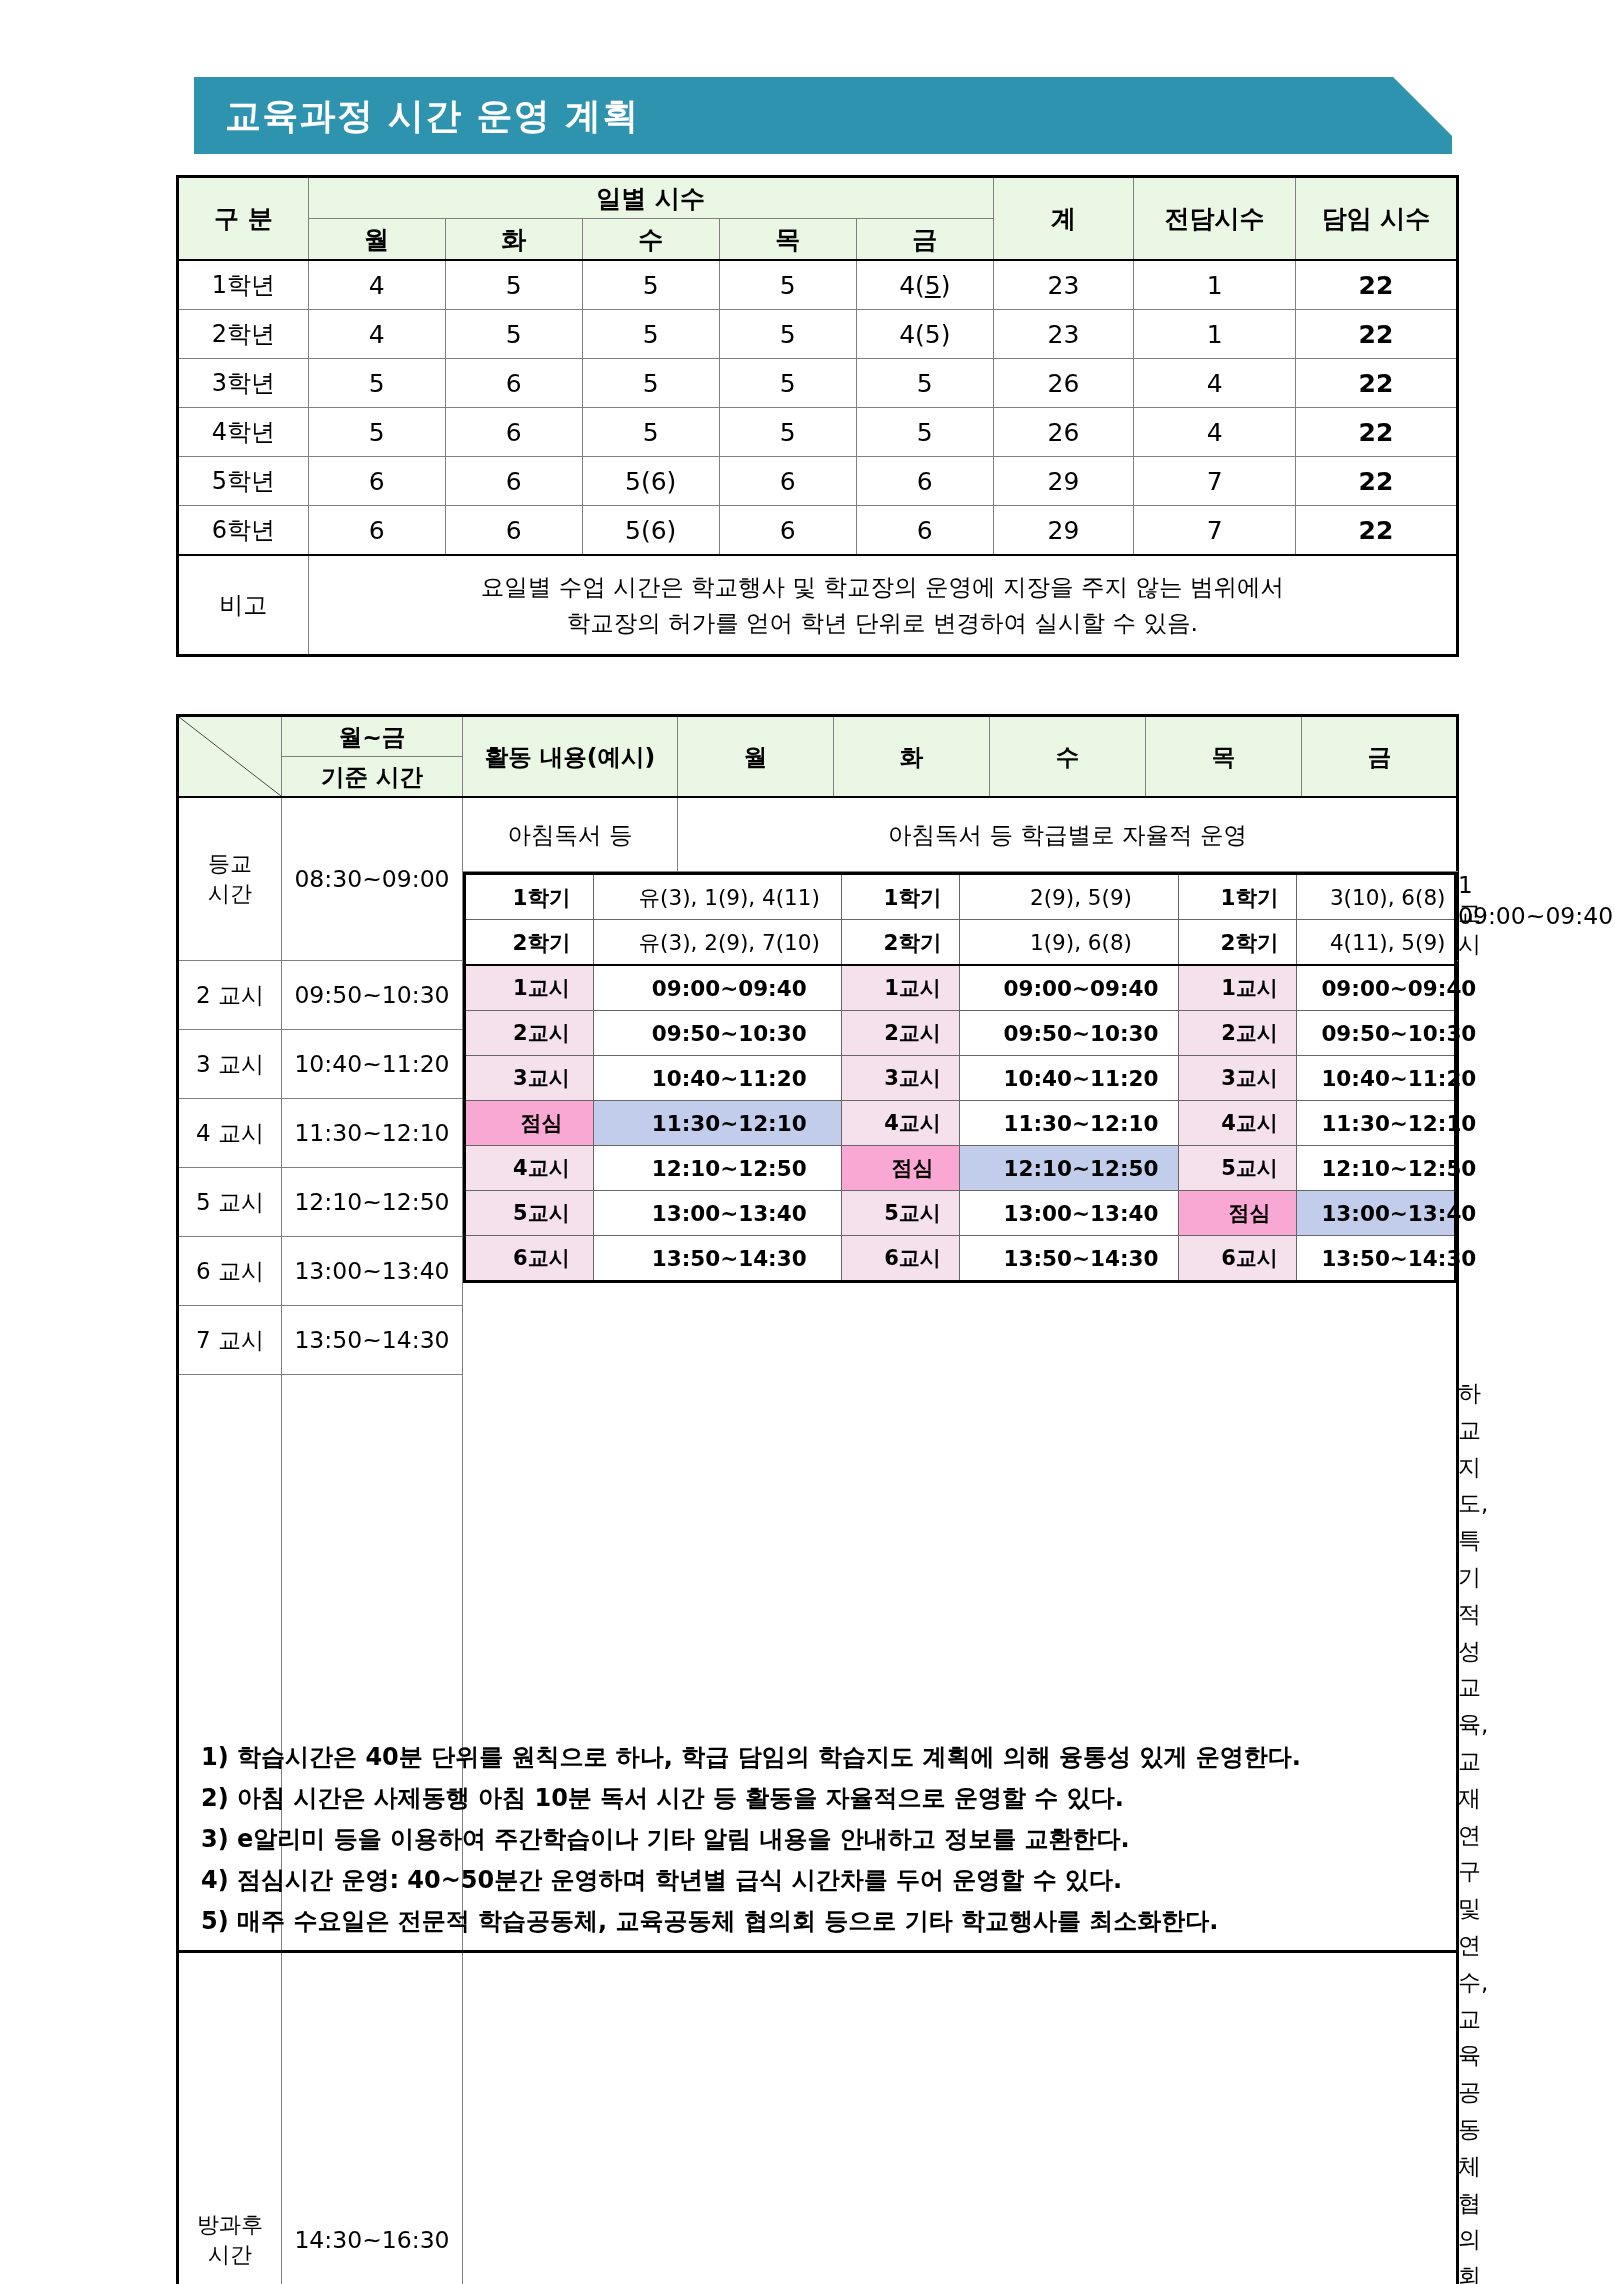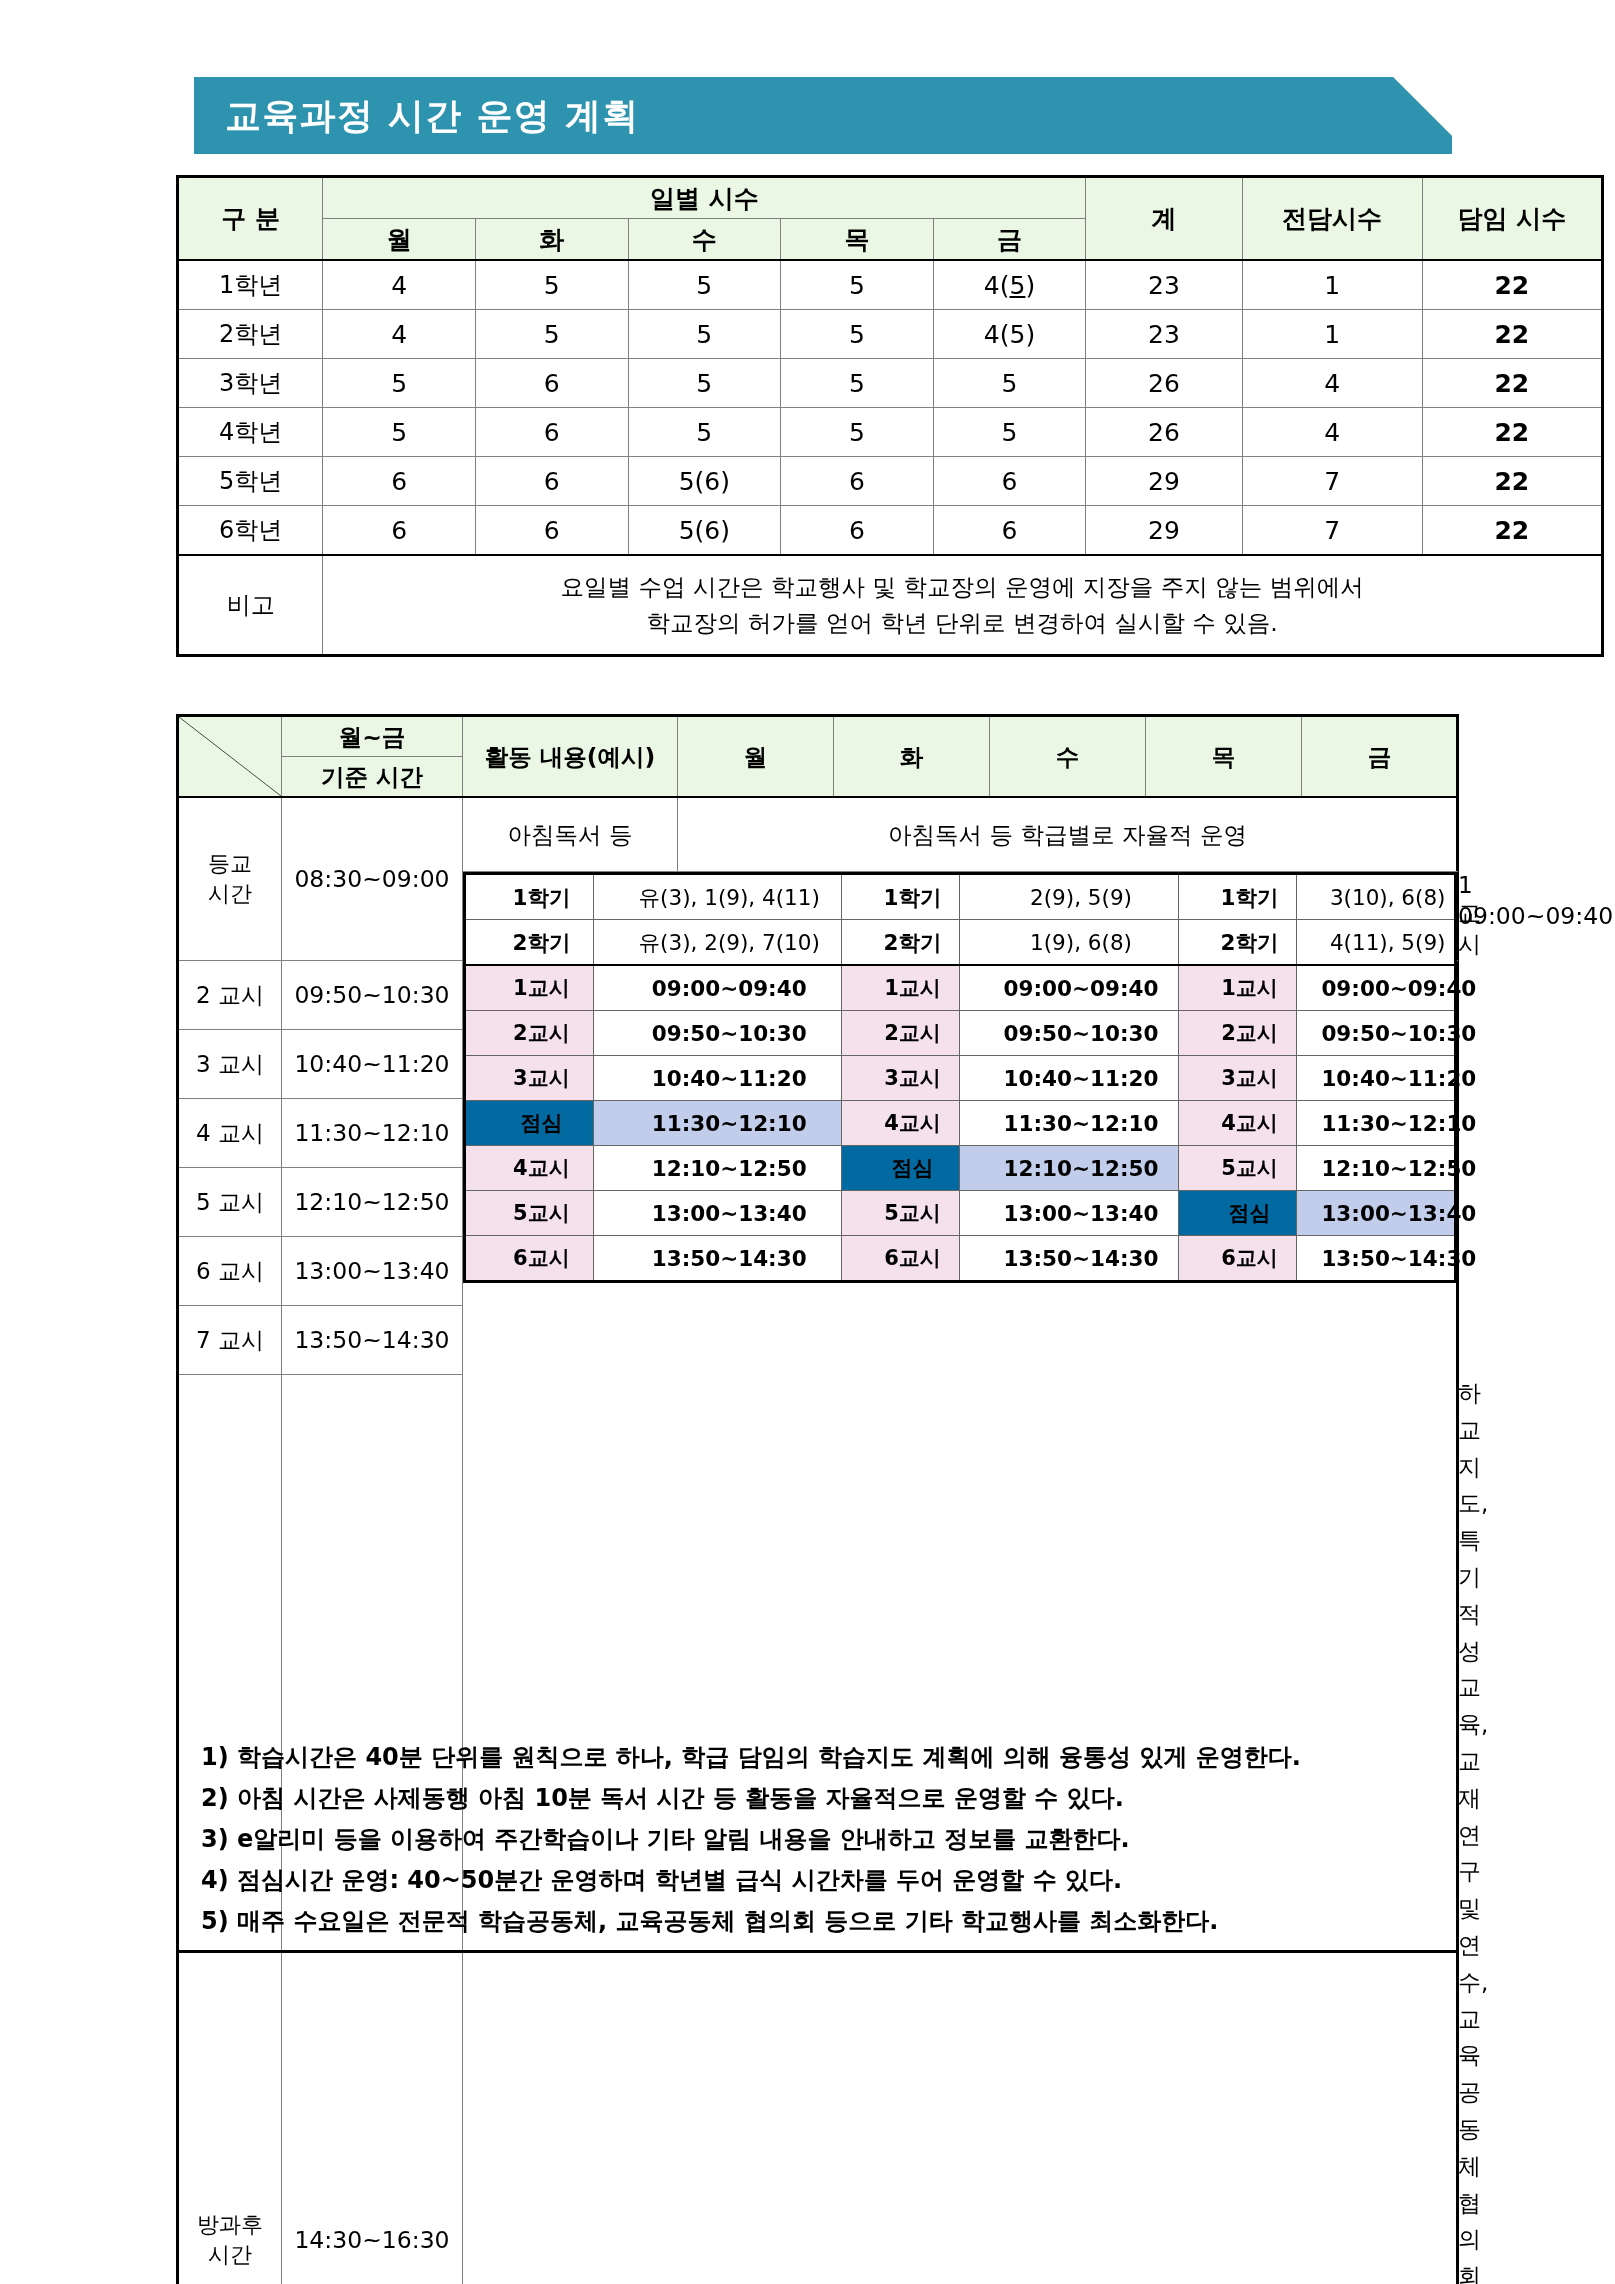--- a/index.html
+++ b/index.html
@@ -82,21 +82,21 @@
   .hdr {
     background: #e9f7e4;
     font-weight: bold;
   }
 
   
   .t1 {
     position: absolute;
     left: 168px;
     top: 175px;
-    width: 1428px;
+    width: 1283px;
     border: 3.3px solid #000000;
     font-size: 25px;
   }
   .t1 td { height: 48px; }
   .t1 .hcell { height: 40px; }
   .t1 .grade { font-size: 24px; }
   .t1 .damim { font-weight: bold; }
   .t1 .bigo-label { font-size: 24px; height: 98px; }
   .t1 .bigo-text {
     font-size: 23.5px;
@@ -152,21 +152,21 @@
     padding-left: 24px;
   }
   .inner .sem-label { font-weight: bold; font-size: 21.5px; }
   .inner .sem-val   { font-size: 21.5px; }
   .inner .pcell {
     background: #f5e1ec;
     font-weight: bold;
     font-size: 21px;
   }
   .inner .lunch-label {
-    background: #0369a1;
+    background: #f9a8d4;
     font-weight: bold;
     font-size: 21px;
   }
   .inner .lunch-time {
     background: #c1cdea;
     font-weight: bold;
     font-size: 21.5px;
   }
   .inner .ptime { font-size: 21.5px; font-weight: bold; }
   .inner .sem-row td { border-bottom: 2.6px solid #000000; }

